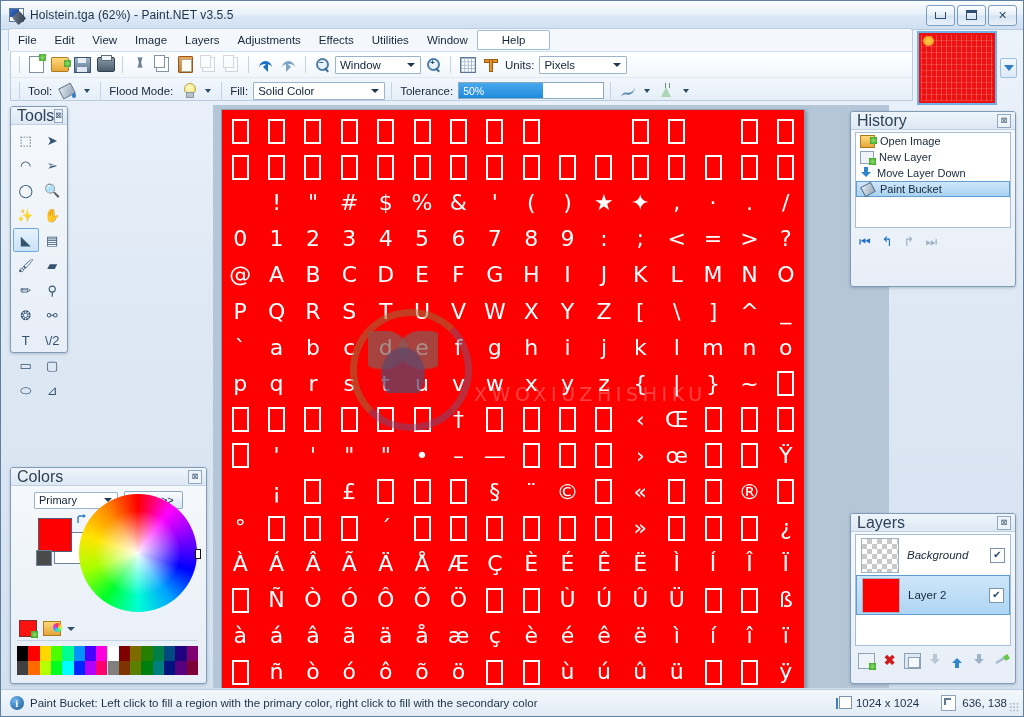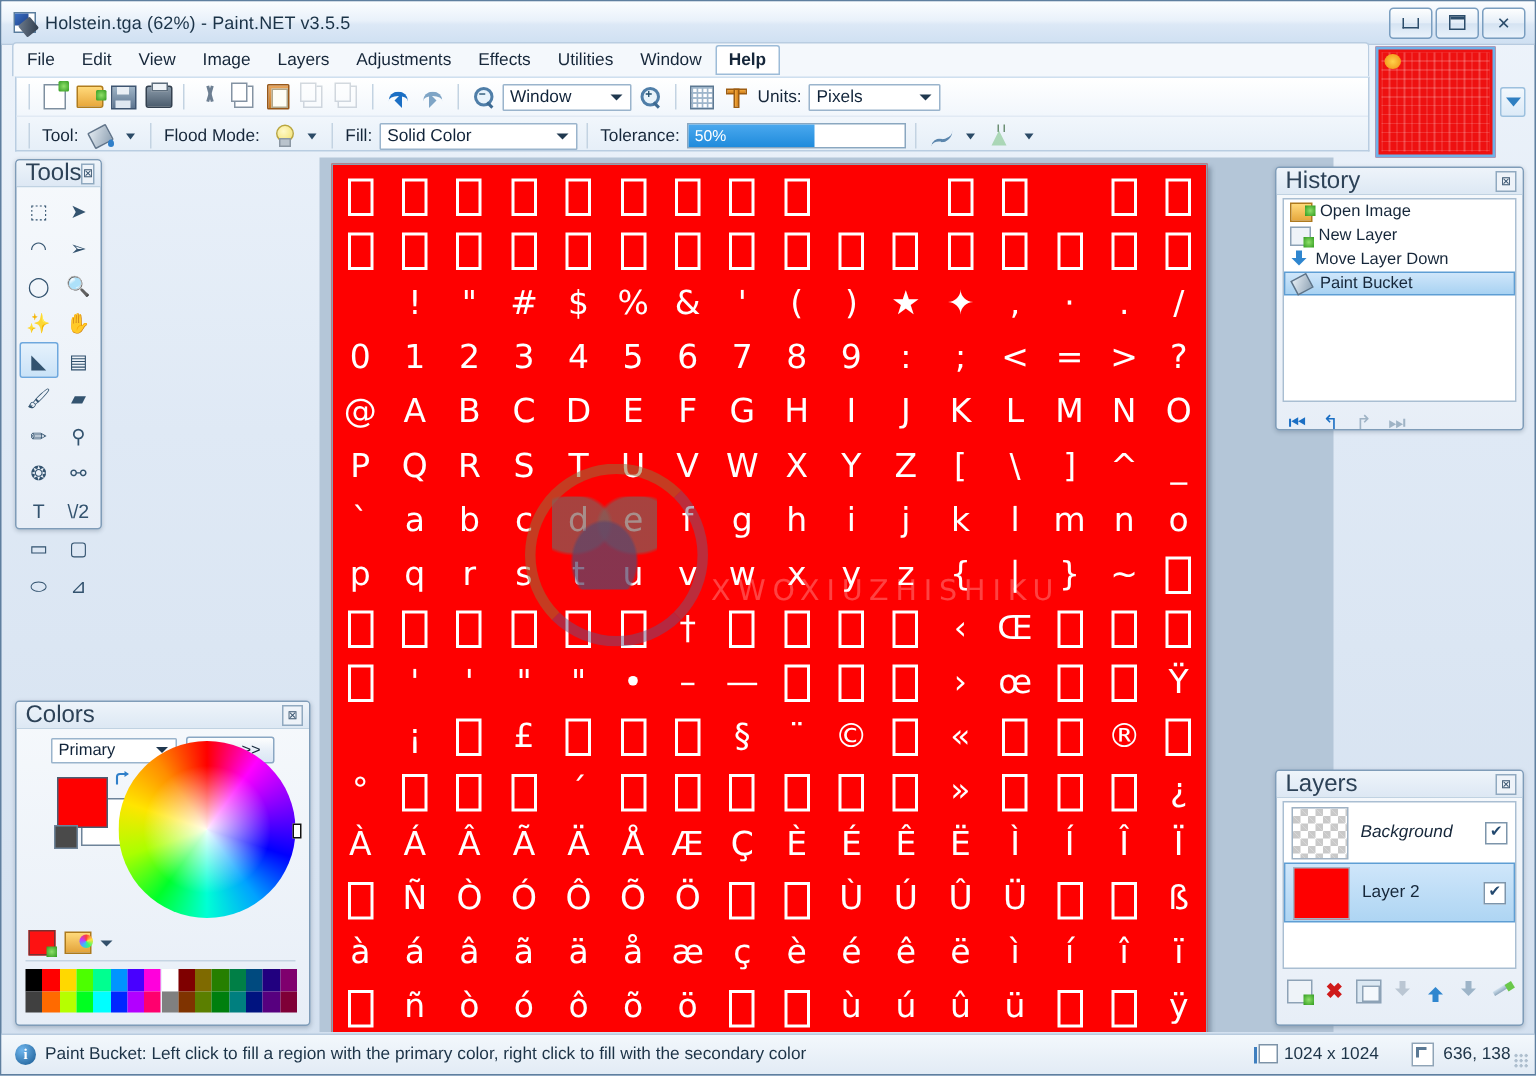--- a/index.html
+++ b/index.html
@@ -45,21 +45,21 @@
   
   .menubar{
     position:absolute;left:7px;top:27px;height:23px;right:110px;
     display:flex;align-items:center;
     background:#f4f8fc;
     border:1px solid #b9cde1;border-bottom:none;
     border-radius:3px 3px 0 0;
     box-sizing:border-box;
   }
   .menu-item{padding:3px 9px;font-size:11.5px;color:#16273a;cursor:default;border-radius:2px;}
-  .menu-item:last-child{border:1px solid #9dbcd8;background:#ffffff;padding:3px 8px;border-radius:2px 2px 0 0;font-weight:bold;}
+  .menu-item:last-child{border:1px solid #9dbcd8;background:#ffffff;padding:3px 24px;border-radius:2px 2px 0 0;}
 
   
   .toolbar-wrap{
     position:absolute;left:9px;top:50px;right:110px;height:50px;
     background:linear-gradient(#ffffff,#f2f7fc 50%,#e6eff8);
     border:1px solid #b9cde1;border-top:1px solid #cfe0ef;
     box-sizing:border-box;
   }
   .toolrow{height:25px;display:flex;align-items:center;padding-left:4px;gap:2px;}
   .toolrow.second{border-top:1px solid #e1eaf4;}
@@ -204,21 +204,21 @@
   .pal-open{width:16px;height:13px;background:linear-gradient(#ffd97a,#e3a33a);border:1px solid #ad7a1c;position:relative;}
   .pal-open:after{content:"";position:absolute;right:-2px;top:1px;width:9px;height:9px;border-radius:50%;
     background:conic-gradient(#ff3b3b,#ffe13b,#3bff6a,#3bb9ff,#c23bff,#ff3b3b);}
   .pal-arrow{width:0;height:0;border-left:4px solid transparent;border-right:4px solid transparent;border-top:4px solid #33506b;}
   .pal-sep{position:absolute;left:6px;top:172px;width:180px;height:1px;background:#c5d4e2;}
   .pal-grid{position:absolute;left:6px;top:178px;width:181px;height:29px;display:grid;grid-template-rows:1fr 1fr;grid-auto-flow:column;}
   .pal-c{width:11.3px;height:14.5px;}
 
   
   #history{left:849px;top:110px;width:166px;height:176px;}
-  .hist-list{margin:2px 4px 0 4px;background:#fff;border:1px solid #a9bed2;height:136px;box-sizing:border-box;overflow:hidden;}
+  .hist-list{margin:2px 4px 0 4px;background:#fff;border:1px solid #a9bed2;height:96px;box-sizing:border-box;overflow:hidden;}
   .hist-item{height:16px;display:flex;align-items:center;padding-left:4px;gap:5px;font-size:11px;color:#16273a;}
   .hist-item.sel{background:linear-gradient(#cfe6fa,#a8d2f2);border:1px solid #5e9ed4;box-sizing:border-box;text-align:center;}
   .hist-nav{display:flex;align-items:center;gap:11px;padding:7px 0 0 8px;}
   .nv{font-size:13px;color:#1b6fc4;line-height:1;}
   .nv.dim{color:#9fb3c5;}
   .hi-folder{width:13px;height:11px;background:linear-gradient(#ffd97a,#e6a83d);border:1px solid #ae7a1e;position:relative;flex:0 0 auto;}
   .hi-folder:after{content:"";position:absolute;right:-3px;top:1px;width:7px;height:7px;background:radial-gradient(circle,#8fe06a,#2f9a1e);}
   .hi-layer{width:12px;height:11px;background:#eef3f8;border:1px solid #8da2b6;position:relative;flex:0 0 auto;}
   .hi-layer:after{content:"";position:absolute;right:-3px;bottom:-2px;width:7px;height:7px;background:radial-gradient(circle,#8fe06a,#2f9a1e);}
   .hi-down{width:12px;height:12px;position:relative;flex:0 0 auto;}

